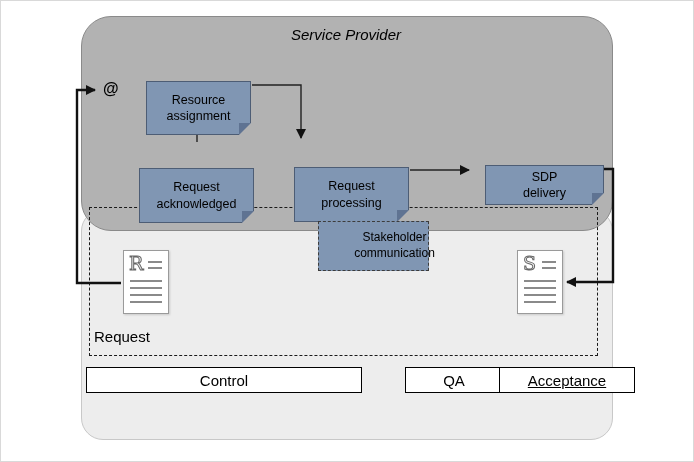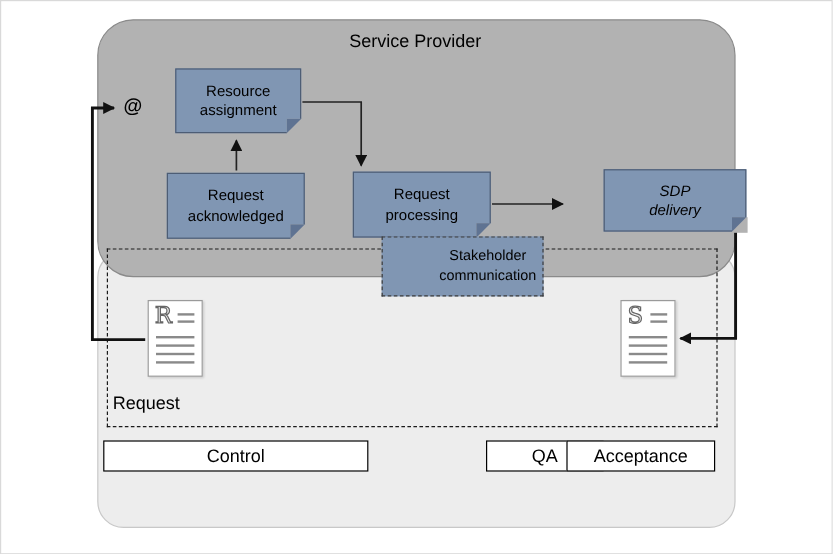--- a/index.html
+++ b/index.html
@@ -16,47 +16,47 @@
   .customer {
     position:absolute; left:80px; top:208px; width:530px; height:229px;
     background:#ededed; border:1px solid #c8c8c8; border-radius:22px; z-index:1;
   }
   .dashed-zone {
     position:absolute; left:88px; top:206px; width:509px; height:149px;
     border:1.6px dashed #1a1a1a; background:transparent; z-index:4; box-sizing:border-box;
   }
   .title {
     position:absolute; left:80px; width:530px; text-align:center;
-    font-size:15px; z-index:6;
+    font-size:15px; z-index:6;font-style:italic;
   }
   .provider-title { top:25px; }
   .customer-title { top:403px; }
   
   svg.connectors { position:absolute; left:0; top:0; z-index:5; }
   
   .note {
     position:absolute; background:#8096b3; border:1.5px solid #4d5d75;
     display:flex; align-items:center; justify-content:center; text-align:center;
-    font-size:12.5px; line-height:1.3; z-index:6; box-sizing:border-box;
+    font-size:12.5px; line-height:1.3; z-index:6; box-sizing:border-box;margin-top:24px;
   }
   .note-label { white-space:pre-line; padding:2px 4px; }
   .fold-cover {
     position:absolute; right:-1.5px; bottom:-1.5px; width:13px; height:13px;
     background:#b2b2b2;
   }
   .fold-flap {
     position:absolute; right:-1.5px; bottom:-1.5px; width:13px; height:13px;
     background:#5f7392; clip-path:polygon(0 0, 100% 0, 0 100%);
   }
   .n-resource   { left:145px; top:56px;  width:105px; height:54px; }
   .n-ack        { left:138px; top:143px; width:115px; height:55px; }
   .n-proc       { left:293px; top:142px; width:115px; height:55px; }
-  .n-sdp        { left:502px; top:140px; width:119px; height:52px;font-style:italic; }
+  .n-sdp        { left:484px; top:140px; width:119px; height:40px; }
   .n-stake {
-    left:317px; top:196px; width:135px; height:50px;
+    left:317px; top:196px; width:111px; height:50px;
     border:1.6px dashed #3c3c3c; z-index:7; font-size:12px;padding-left:42px;
   }
   
   .at {
     position:absolute; left:102px; top:79px; font-size:16px; font-weight:bold; z-index:6;
   }
   
   .doc {
     position:absolute; width:44px; height:62px; background:#fff;
     border:1px solid #9a9a9a; z-index:6; box-shadow:1px 1px 2px rgba(0,0,0,0.15);
@@ -77,23 +77,23 @@
   
   .doc-label { position:absolute; font-size:15px; z-index:6; }
   .lbl-request { left:93px; top:327px; }
   .lbl-design  { left:478px; top:327px; }
   
   .phase {
     position:absolute; top:366px; height:26px; background:#fff;
     border:1.6px solid #000; display:flex; align-items:center; justify-content:center;
     font-size:15px; z-index:6; box-sizing:border-box;
   }
-  .ph-control { left:85px;  width:221px; }
+  .ph-control { left:85px;  width:276px; }
   .ph-qa      { left:367px; width:98px;margin-left:37px;  }
-  .ph-accept  { left:471px; width:124px; }
+  .ph-accept  { left:498px; width:136px;text-decoration:underline; }
 </style>
 </head>
 <body>
 
 <div class="canvas">
 
   <div class="customer"></div>
   <div class="provider"></div>
   <div class="title provider-title">Service Provider</div>
 

